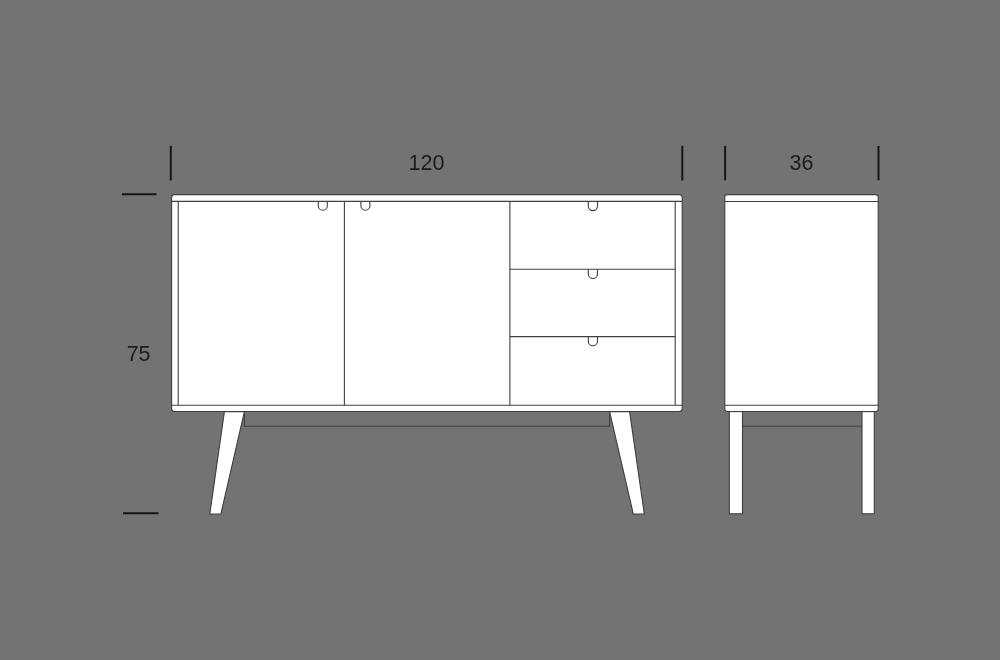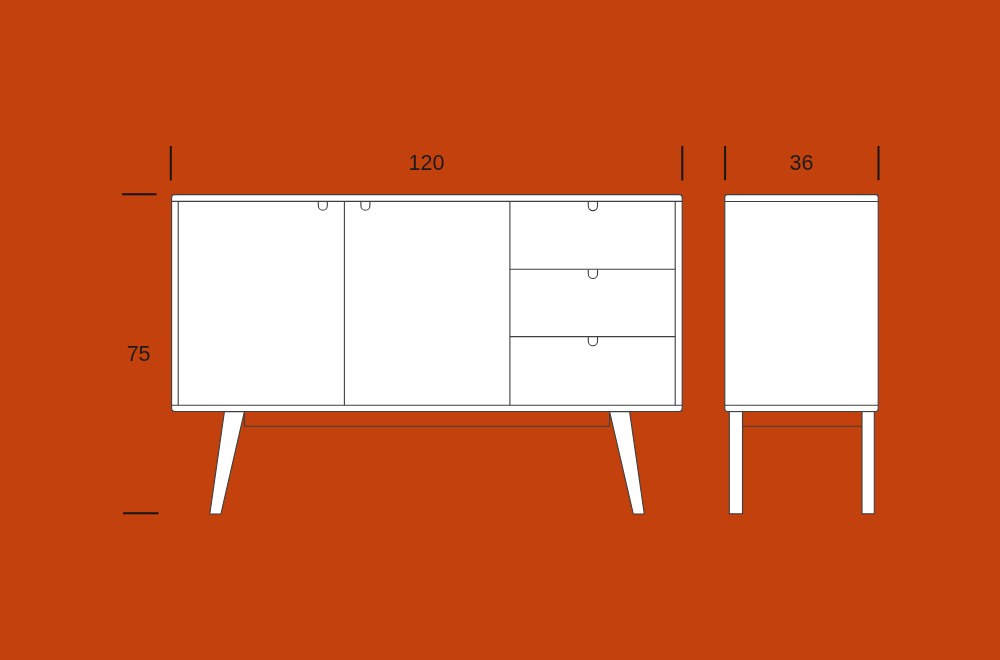--- a/index.html
+++ b/index.html
@@ -1,16 +1,16 @@
 <!DOCTYPE html>
 <html><head>
 <meta charset="utf-8">
 <style>
   html,body{margin:0;padding:0;background:#ffffff;}
-  .page{width:1000px;height:660px;position:relative;background:#c2410c;overflow:hidden;}
+  .page{width:1000px;height:660px;position:relative;background:#737373;overflow:hidden;}
   svg{display:block;}
   text{font-family:"Liberation Sans", sans-serif;fill:#1c1c1c;}
 </style>
 </head>
 <body>
 <div class="page">
 <svg width="1000" height="660" viewBox="0 0 1000 660" fill="none" stroke-linecap="butt">
 
 <line x1="170.8" y1="146" x2="170.8" y2="180.4" stroke="#161616" stroke-width="2"></line>
 

